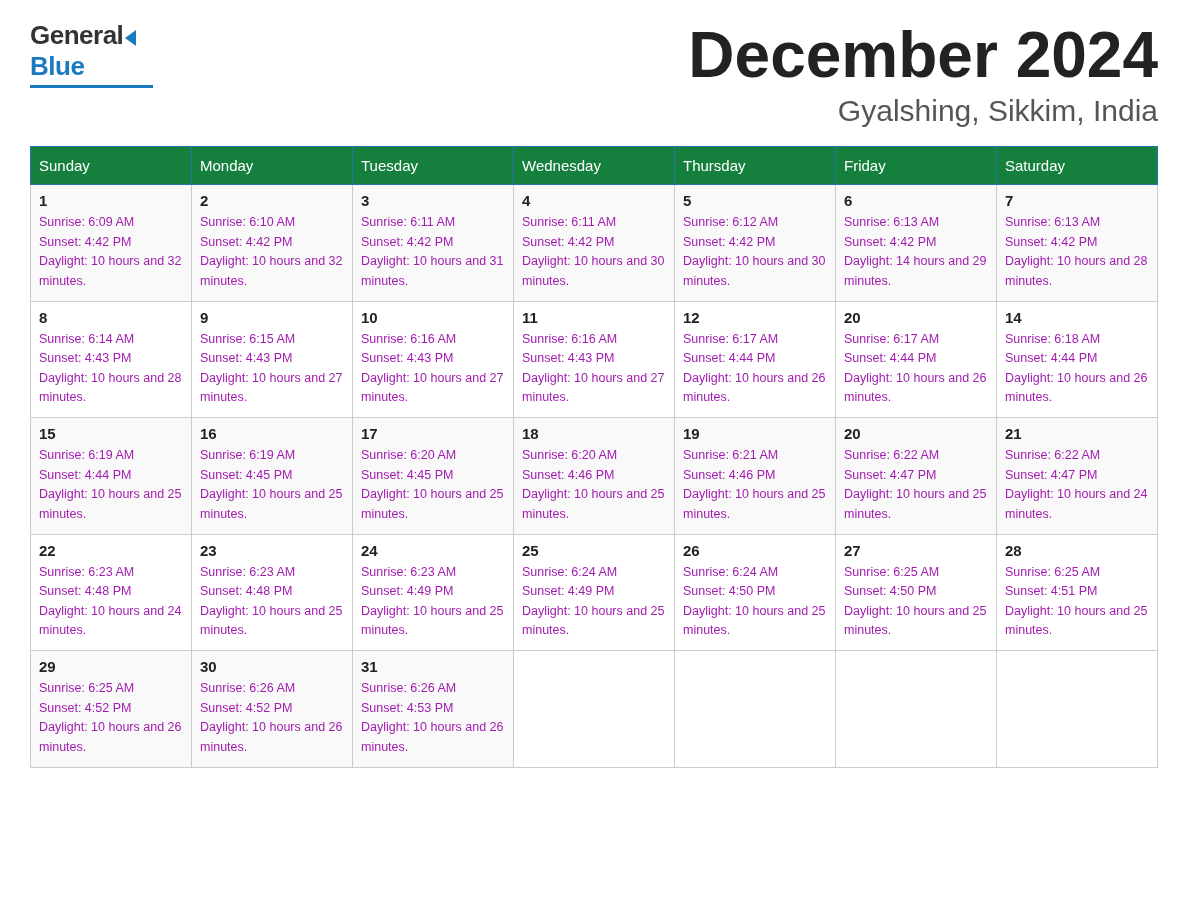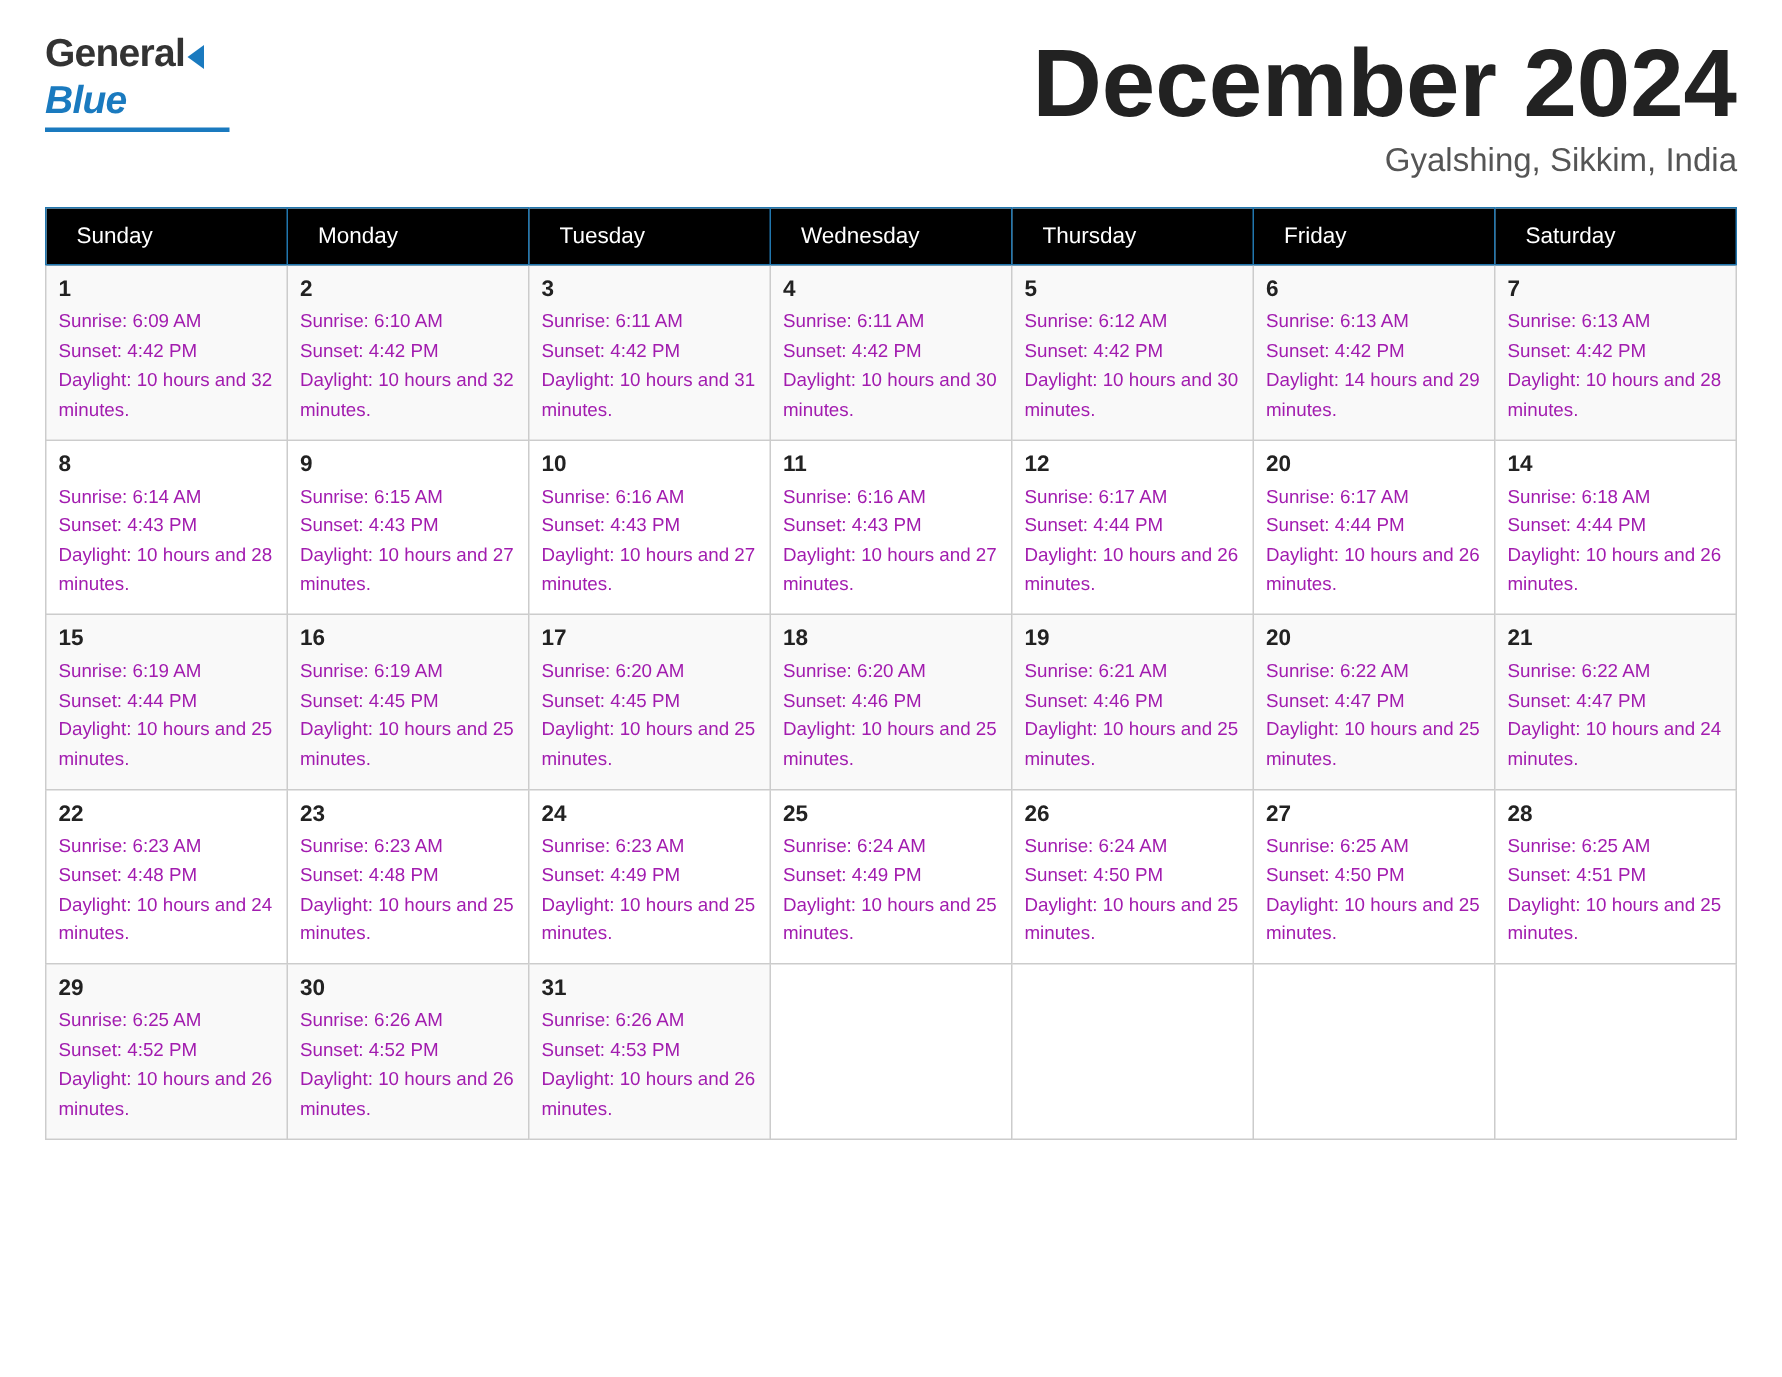--- a/index.html
+++ b/index.html
@@ -25,33 +25,33 @@
     .title-block {
       text-align: right;
     }
     .month-title {
       font-size: 64px;
       font-weight: bold;
       color: #222;
       line-height: 1.1;
     }
     .location-title {
-      font-size: 22px;
+      font-size: 30px;
       color: #555;
       margin-top: 4px;
     }
     table {
       width: 100%;
       border-collapse: collapse;
       font-size: 13.5px;
     }
     thead tr th {
-      background: #000000;
+      background: #15803d;
       color: #fff;
-      padding: 10px 20px;
+      padding: 10px 8px;
       text-align: left;
       font-size: 15px;
       font-weight: normal;
       border: 1px solid #2176ae;
     }
     tbody tr td {
       vertical-align: top;
       padding: 7px 8px 10px 8px;
       border: 1px solid #ccc;
       width: 14.28%;
@@ -82,21 +82,21 @@
 </head>
 <body>
 
 <div class="header">
   <div class="logo">
   <div style="display:flex; align-items:center; font-family:Arial, sans-serif;">
     <div style="position:relative; margin-right:17px;">
       <span style="font-size:26px; font-weight:bold; color:#333; letter-spacing:-0.5px;">General</span><span style="display:inline-block; width:0; height:0; border-left:0px solid transparent; border-right:11px solid #1a7abf; border-top:8px solid transparent; border-bottom:8px solid transparent; margin-left:2px; vertical-align:middle; margin-bottom:4px;"></span>
     </div>
   </div>
-  <div style="font-family:Arial, sans-serif;font-style:italic;">
+  <div style="font-family:Arial, sans-serif;">
     <span style="font-size:26px; font-weight:bold; color:#1a7abf; letter-spacing:-0.5px;">Blue</span>
   </div>
   <div style="height:3px; background:#1a7abf; width:100%; margin-top:3px;"></div>
 </div>
   <div class="title-block">
     <div class="month-title">December 2024</div>
     <div class="location-title">Gyalshing, Sikkim, India</div>
   </div>
 </div>
 

